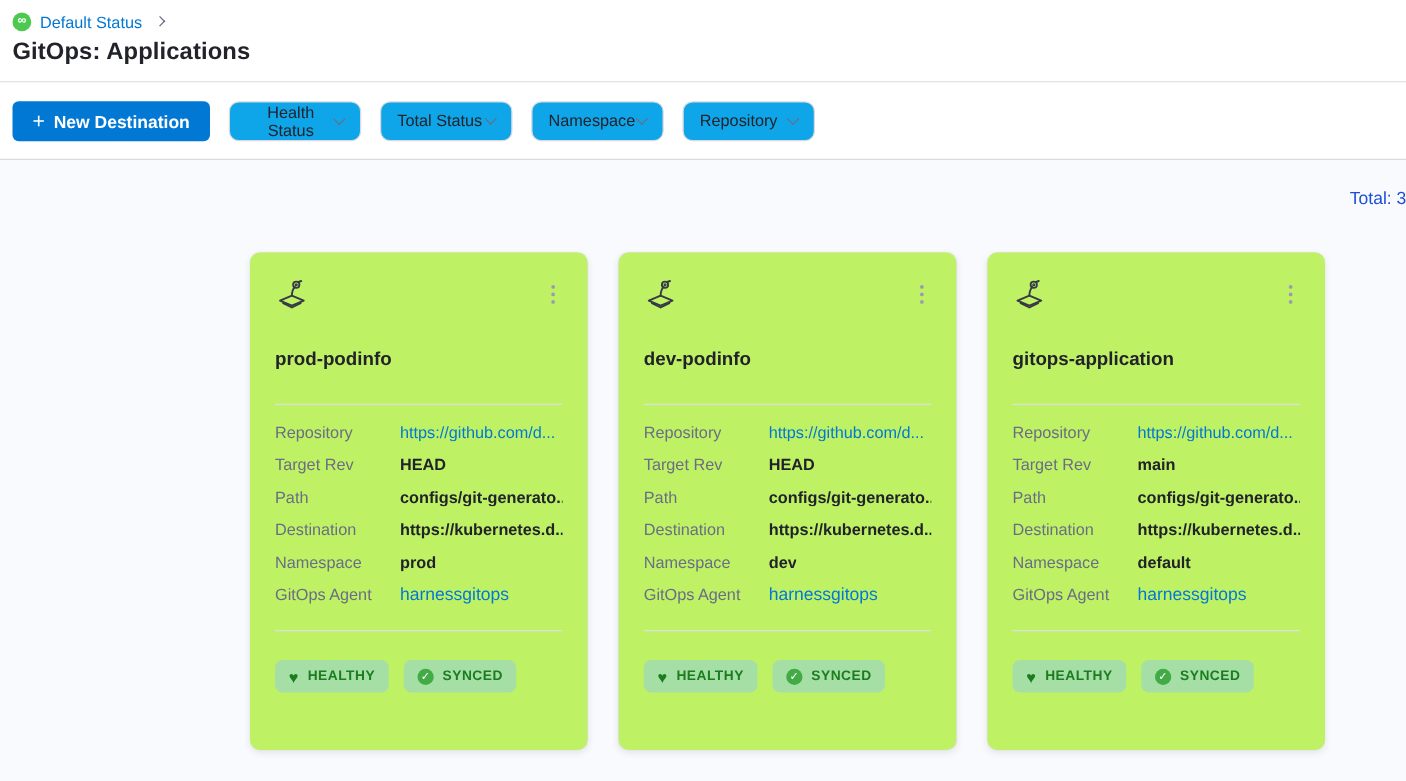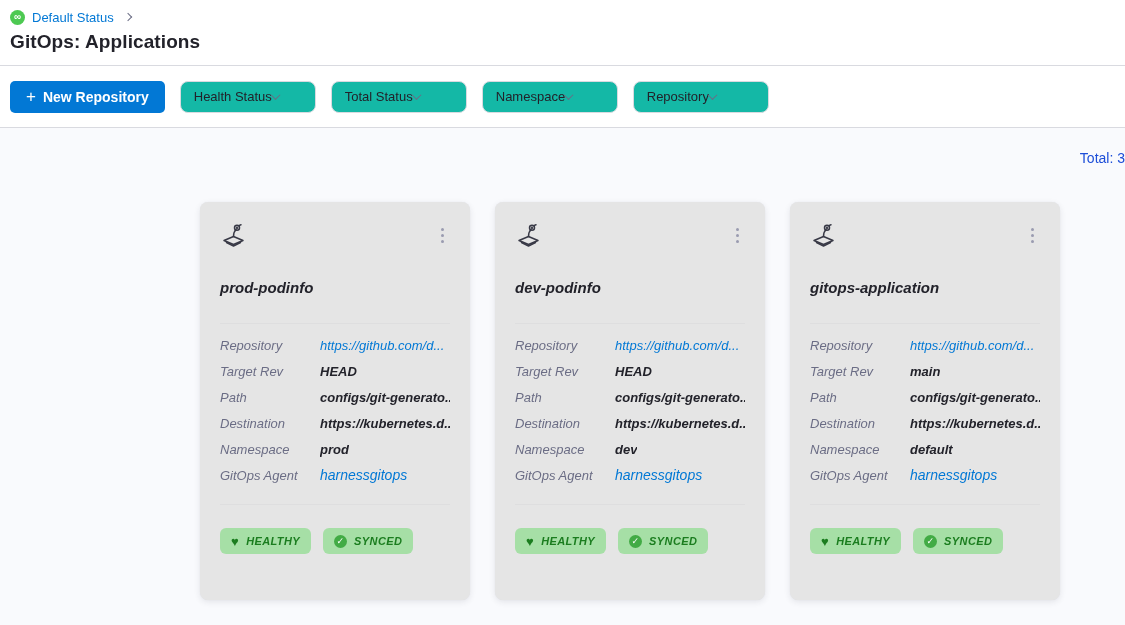--- a/index.html
+++ b/index.html
@@ -42,46 +42,46 @@
     display: flex; align-items: center; padding: 0 10px;
   }
   .btn-primary {
     height: 32px; padding: 0 16px; border: none; border-radius: 5px;
     background: #0278d5; color: #ffffff; font-size: 14px; font-weight: bold;
     display: inline-flex; align-items: center; gap: 7px; cursor: pointer;
     font-family: inherit;
   }
   .btn-primary .plus { font-size: 17px; font-weight: 400; line-height: 1; }
   .dropdown {
-    width: 136px; height: 32px; margin-left: 15px;
-    background: #14b8a6; border: 1px solid #d9dae0; border-radius: 8px;
-    display: inline-flex; align-items: center; 
+    width: 106px; height: 32px; margin-left: 15px;
+    background: #0ea5e9; border: 1px solid #d9dae0; border-radius: 8px;
+    display: inline-flex; align-items: center; justify-content: space-between;
     padding: 0 13px; cursor: pointer; font-family: inherit;
   }
   .dropdown:first-of-type { margin-left: 18px; }
   .dropdown .dd-label { font-size: 13px; color: #22222a; font-weight: 500; }
   .chev-down {
     width: 7px; height: 7px;
     border-right: 1.5px solid #6b6d85; border-bottom: 1.5px solid #6b6d85;
     transform: rotate(45deg) translate(-1px,-1px); display: inline-block;
   }
 
   
   .content {
     height: 497px; background: #f9fafd; padding-top: 22px;
   }
   .total { font-size: 14px; color: #1d4ed8; margin-left: 8px; text-align: right; }
 
   .cards-row {
     display: flex; gap: 25px; margin-left: 200px; margin-top: 36px;
   }
   .card {
-    width: 270px; height: 398px; background: #e5e5e5; border-radius: 8px;
+    width: 270px; height: 398px; background: #bef264; border-radius: 8px;
     box-shadow: 0 2px 6px rgba(40,41,61,0.10), 0 0 1px rgba(40,41,61,0.08);
-    padding: 20px; cursor: pointer; font-style: italic;
+    padding: 20px; cursor: pointer;
   }
   .card-top { display: flex; justify-content: space-between; align-items: flex-start; height: 27px; }
   .menu-dots {
     background: none; border: none; cursor: pointer;
     display: flex; flex-direction: column; gap: 3px; padding: 4px 6px; margin-top: 2px;
   }
   .menu-dots i { width: 3px; height: 3px; border-radius: 50%; background: #9a9bb0; }
   .card-name { font-size: 15px; font-weight: 600; color: #22222a; margin-top: 30px; }
   .hr { border: none; border-top: 1px solid #dededf; }
   .hr-top { margin-top: 27px; }
@@ -119,21 +119,21 @@
     <span class="gitops-proj-icon">∞</span>
     <a href="#">Default Status</a>
     <span class="crumb-chev"></span>
   </div>
   <div class="page-title">GitOps: Applications</div>
 </div>
 
 <div class="toolbar">
   <button class="btn-primary">
     <span class="plus">+</span>
-    <span>New Repository</span>
+    <span>New Destination</span>
   </button>
   <button class="dropdown">
     <span class="dd-label">Health Status</span>
     <span class="chev-down"></span>
   </button>
   <button class="dropdown">
     <span class="dd-label">Total Status</span>
     <span class="chev-down"></span>
   </button>
   <button class="dropdown">

